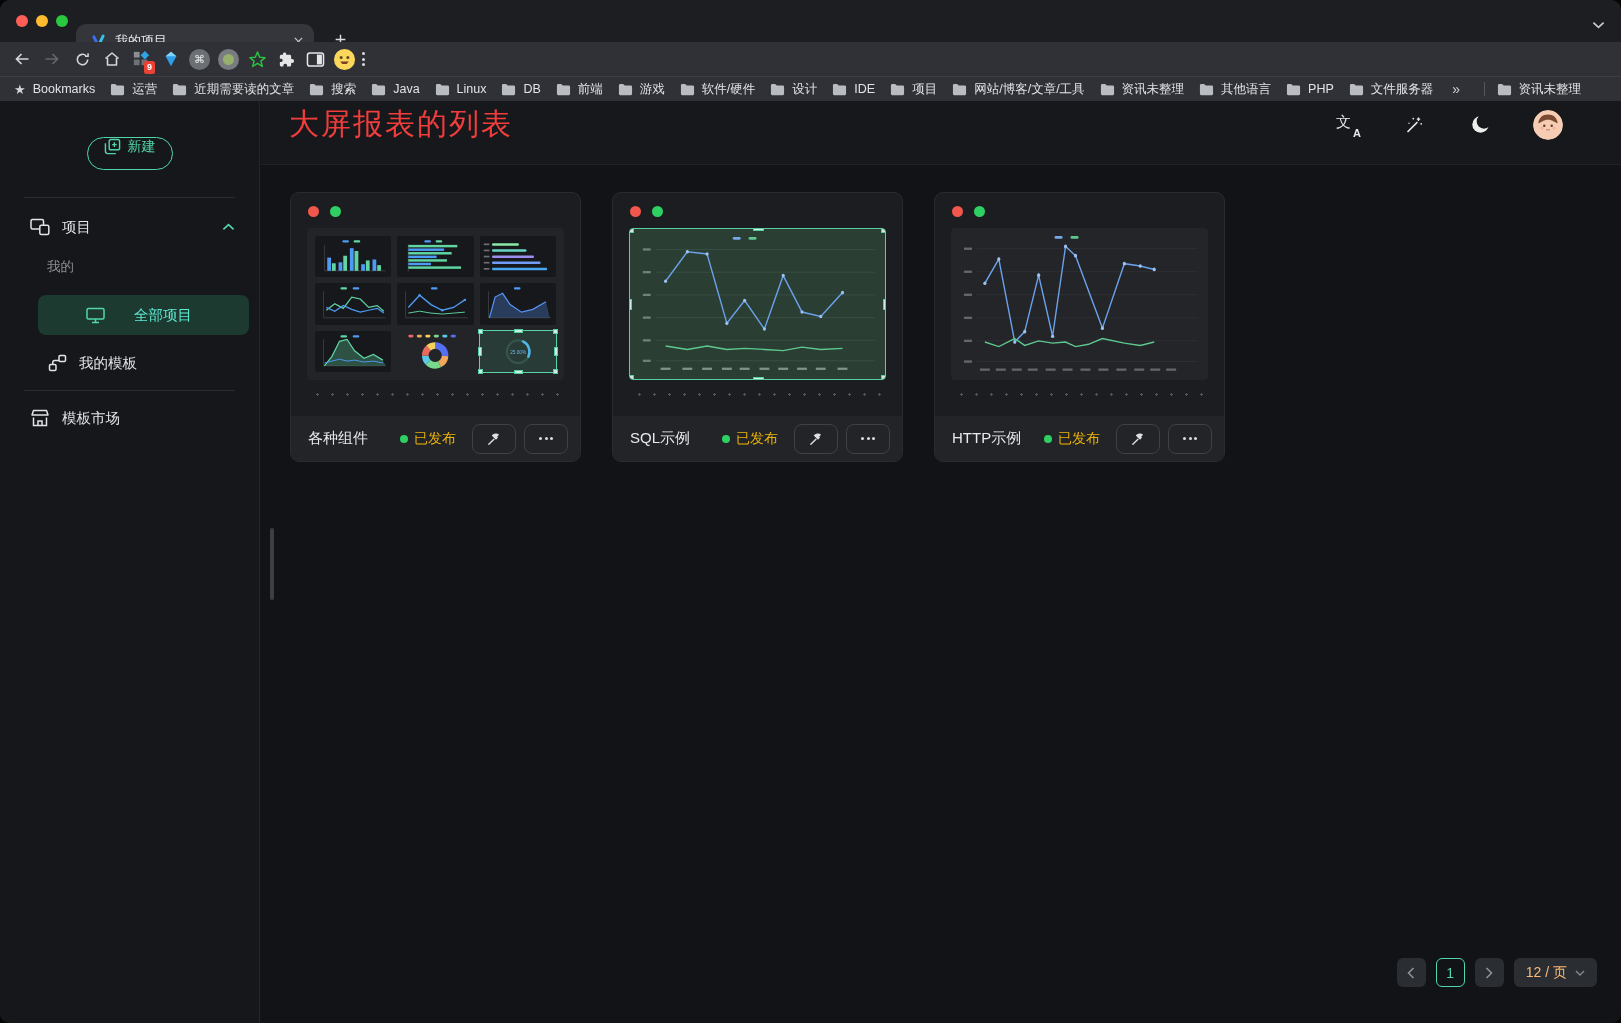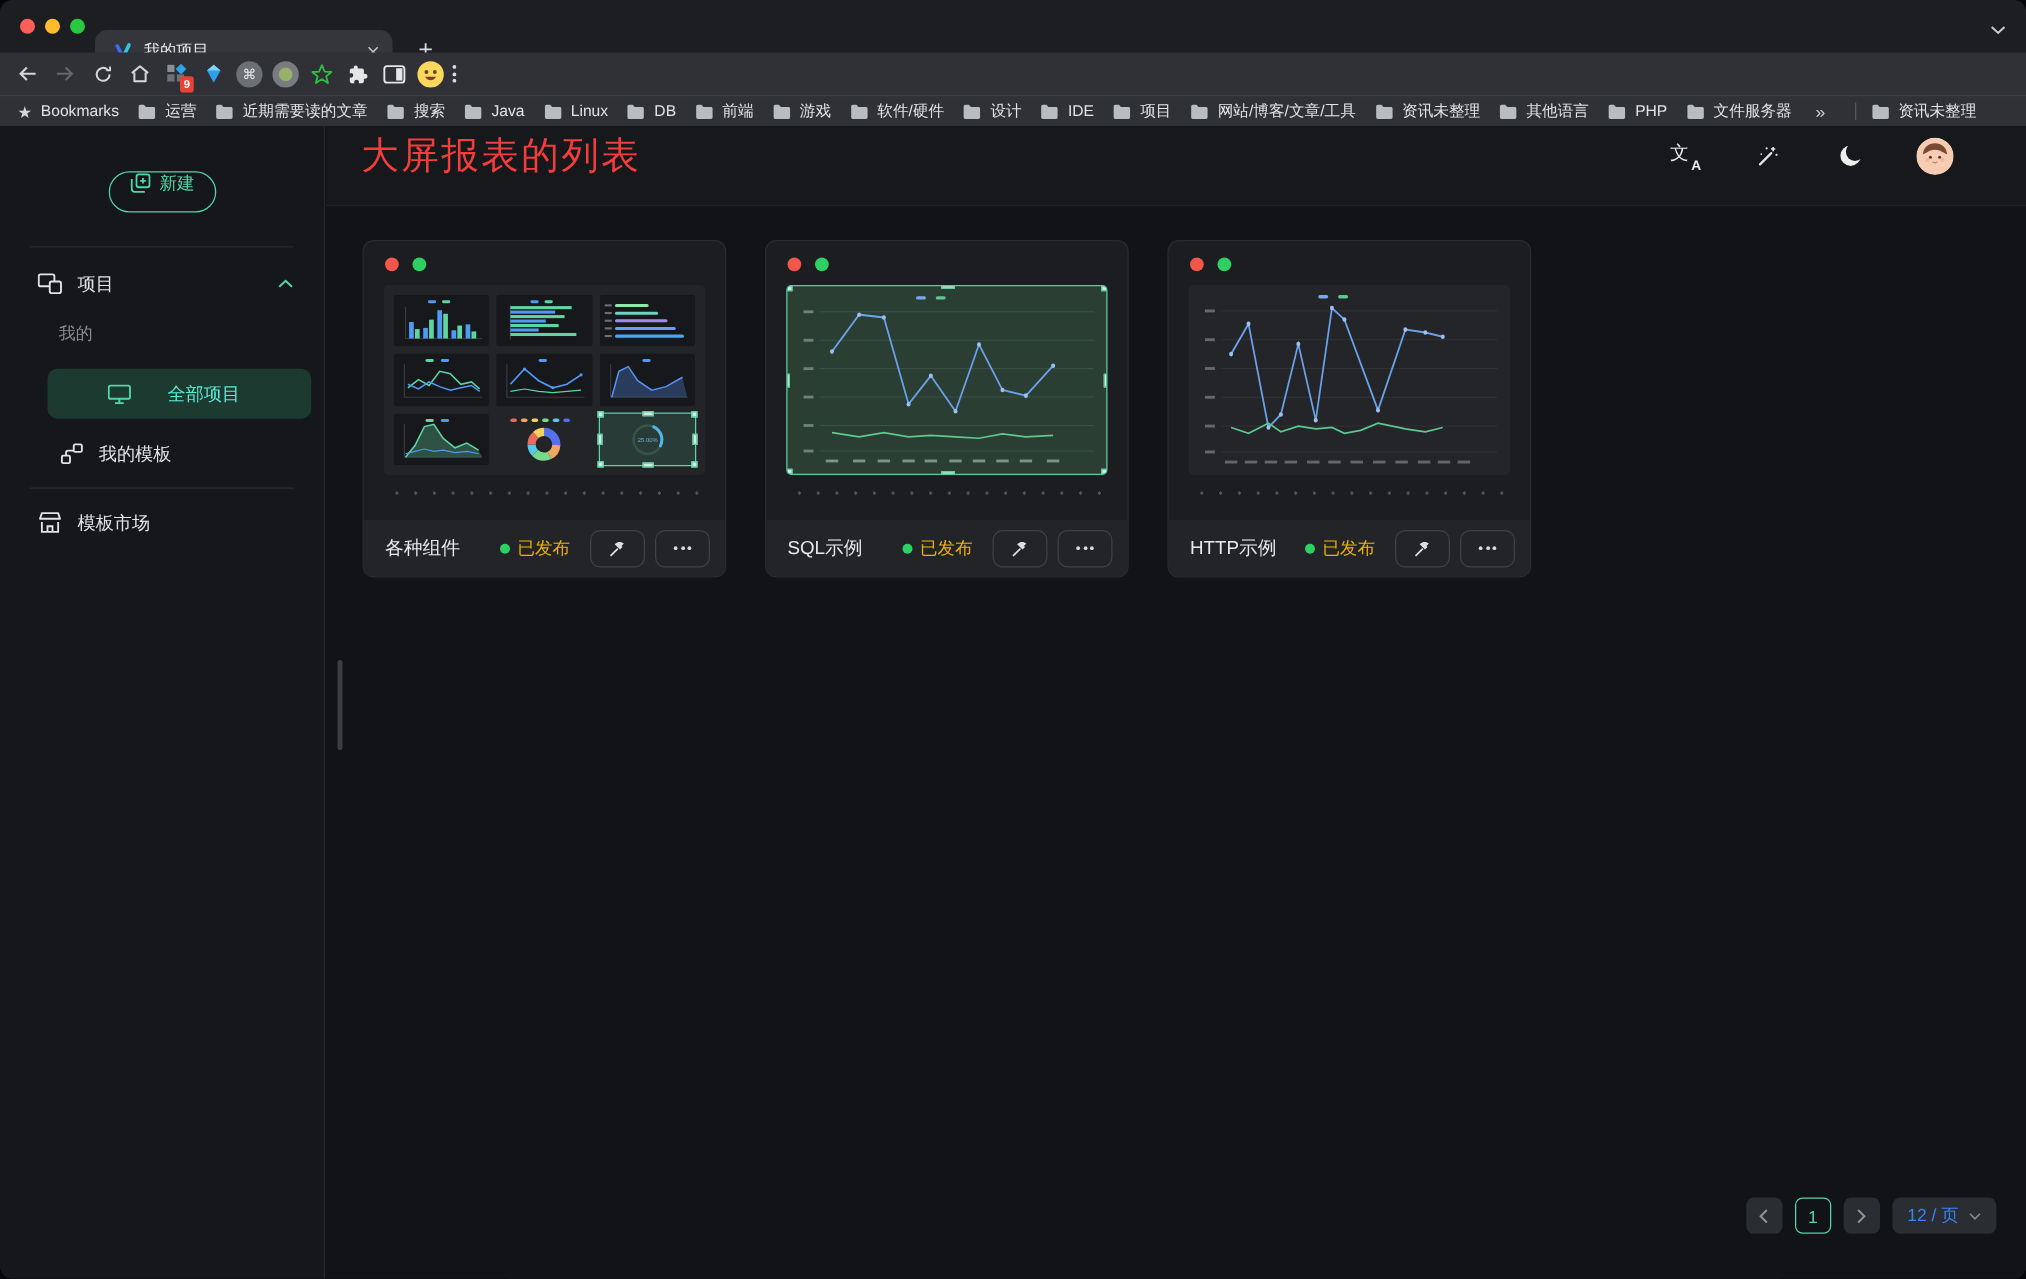--- a/index.html
+++ b/index.html
@@ -101,21 +101,21 @@
 .status{ display:flex; align-items:center; gap:6px; font-size:14px; color:#eab308; margin-right:8px; }
 .status-dot{ width:8px; height:8px; border-radius:50%; background:#2fd063; }
 .cbtn{ width:44px; height:30px; border:1px solid #3e4145; border-radius:8px; display:flex;
   align-items:center; justify-content:center; background:transparent; gap:2.5px; }
 .cbtn i{ width:3px; height:3px; border-radius:50%; background:#d9dadc; }
 
 .pagination{ position:absolute; right:24px; bottom:36px; display:flex; gap:10px; align-items:center; }
 .pg{ height:29px; min-width:29px; border-radius:6px; background:#2a2d31; color:#8f9397;
   display:flex; align-items:center; justify-content:center; font-size:14px; }
 .pg.cur{ background:transparent; border:1px solid #51d6a9; color:#51d6a9; }
-.pg.size{ padding:0 12px; color:#3b82f6; gap:8px; }
+.pg.size{ padding:0 12px; color:#fdba74; gap:8px; }
 </style>
 </head>
 <body>
 
 <div class="screen">
 
   <div class="tabstrip">
     <div class="lights">
       <span class="light red"></span>
       <span class="light yellow"></span>

